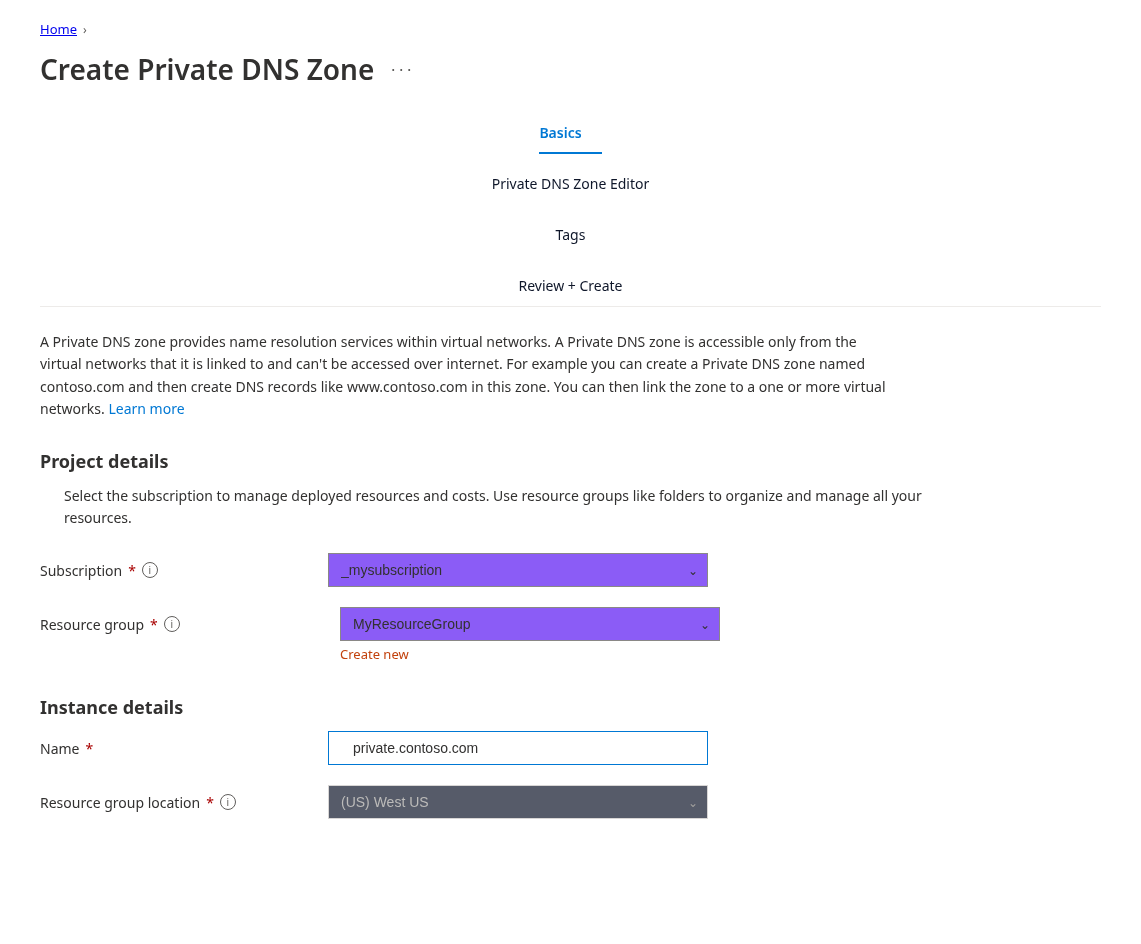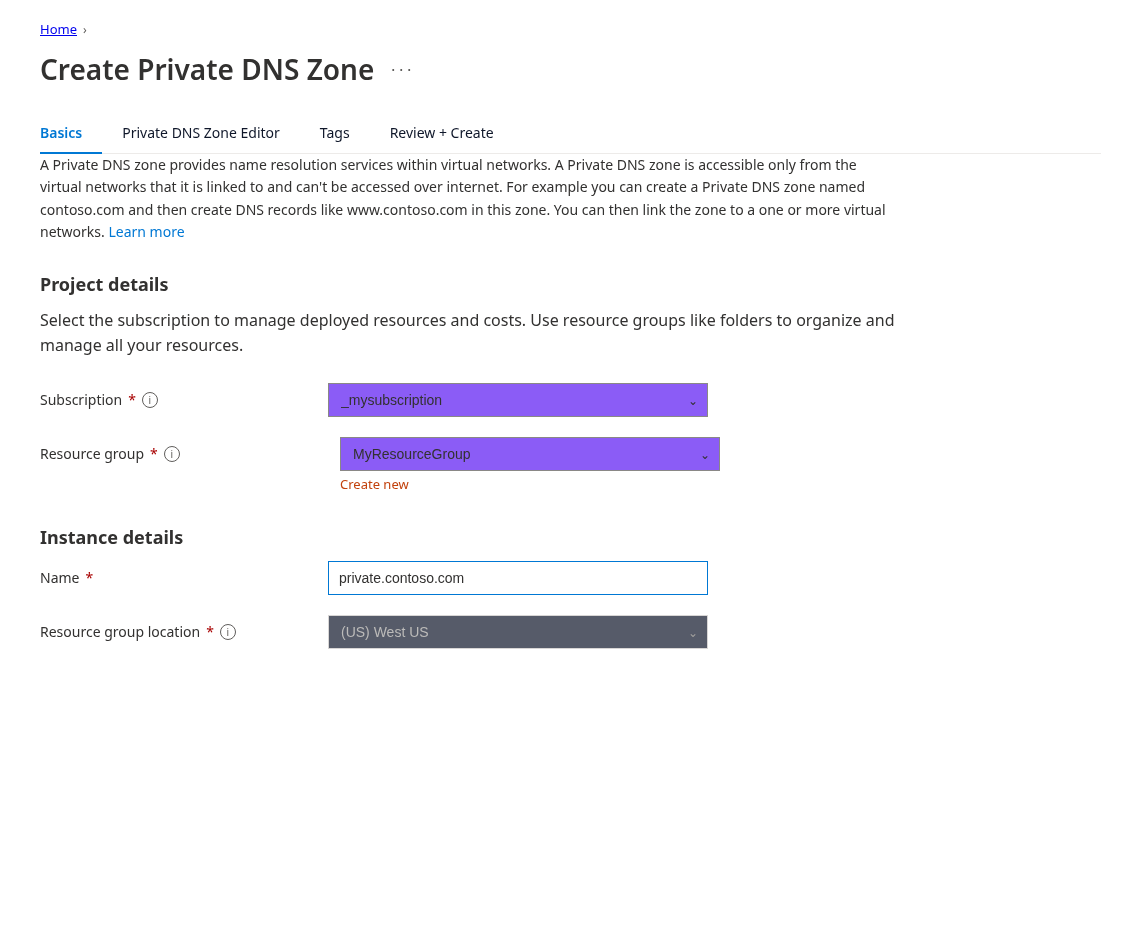--- a/index.html
+++ b/index.html
@@ -42,21 +42,23 @@
       cursor: pointer;
       letter-spacing: 2px;
       background: none;
       border: none;
       padding: 4px;
     }
     .tabs-container {
       display: flex;
       align-items: center;
       border-bottom: 1px solid #edebe9;
-      gap: 0;
+      margin-bottom: 24px;
+      gap: 10px;
+      flex-direction: column;
     }
     .tab {
       padding: 10px 20px;
       font-size: 14px;
       cursor: pointer;
       color: #0f172a;
       border-bottom: 2px solid transparent;
       white-space: nowrap;
       position: relative;
       bottom: -1px;
@@ -80,25 +82,26 @@
       color: #0078d4;
       text-decoration: none;
     }
     .section-title {
       font-size: 18px;
       font-weight: 700;
       color: #323130;
       margin-bottom: 12px;
     }
     .section-description {
-      font-size: 16px;
+      font-size: 14px;
       color: #323130;
       line-height: 1.6;
       margin-bottom: 24px;
       max-width: 860px;
+      margin-left: 24px;
     }
     .form-section {
       margin-bottom: 32px;
     }
     .form-row {
       display: flex;
       align-items: center;
       margin-bottom: 20px;
       gap: 8px;
     }
@@ -146,21 +149,21 @@
       position: absolute;
       right: 10px;
       top: 50%;
       transform: translateY(-50%);
       pointer-events: none;
       font-size: 12px;
       color: #323130;
     }
     .text-input {
       width: 380px;
-      padding: 6px 10px;
+      padding: 6px 24px;
       border: 1px solid #0078d4;
       font-size: 14px;
       color: #323130;
       height: 34px;
       background: #ffffff;
       outline: none;
     }
     .disabled-select {
       width: 380px;
       padding: 6px 36px 6px 12px;

